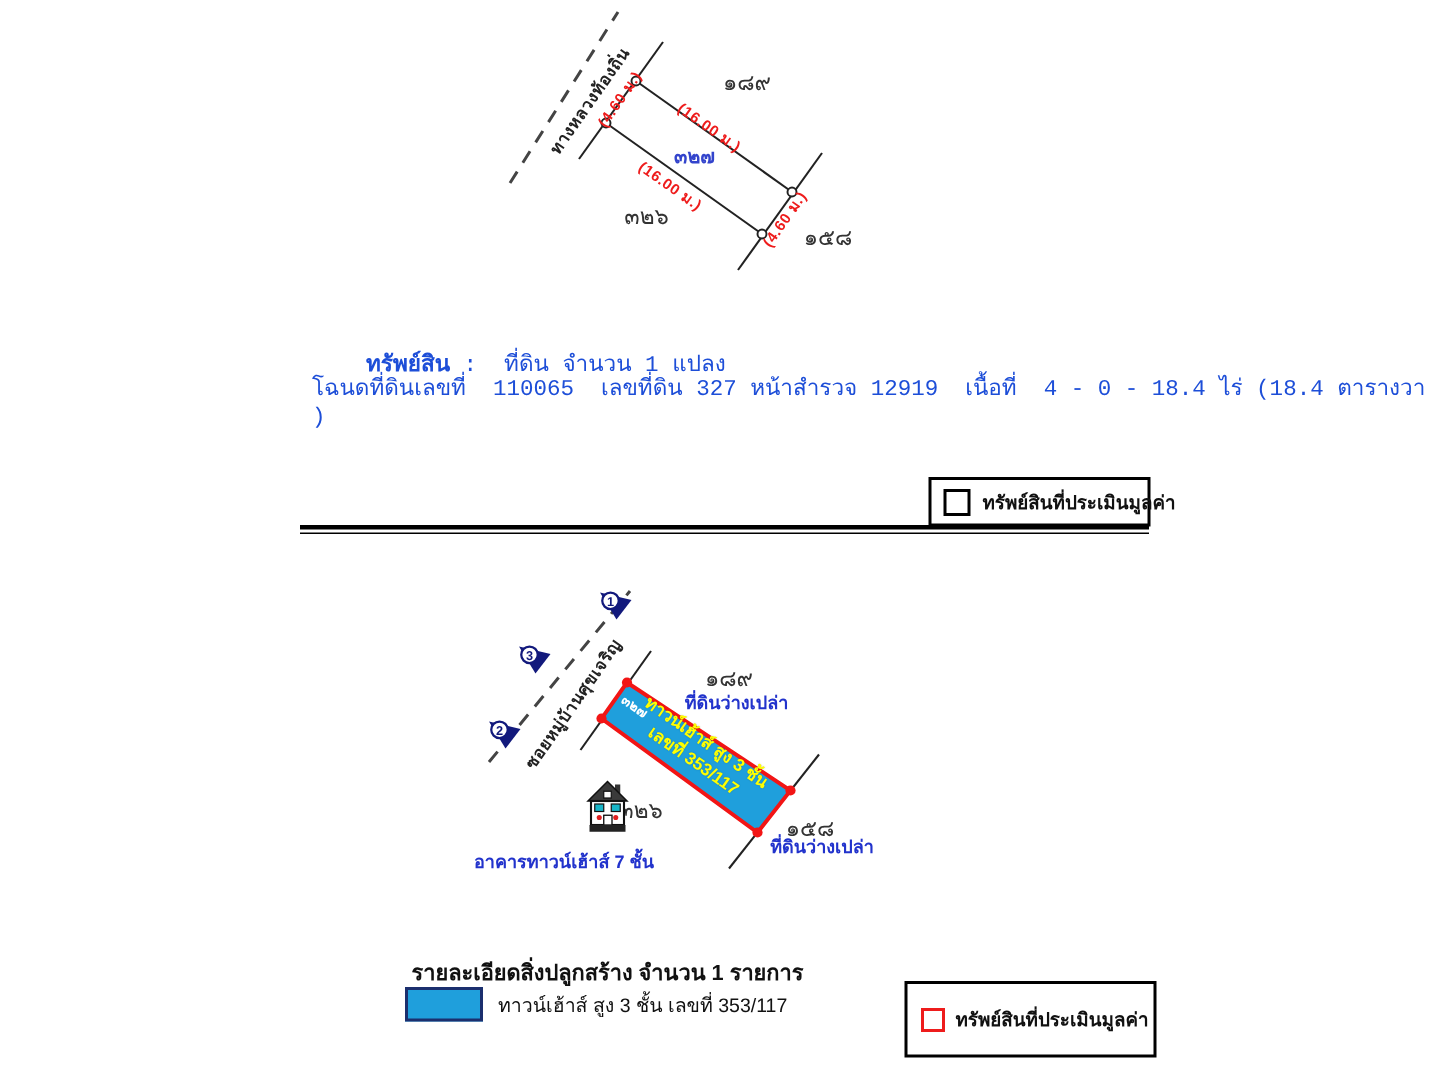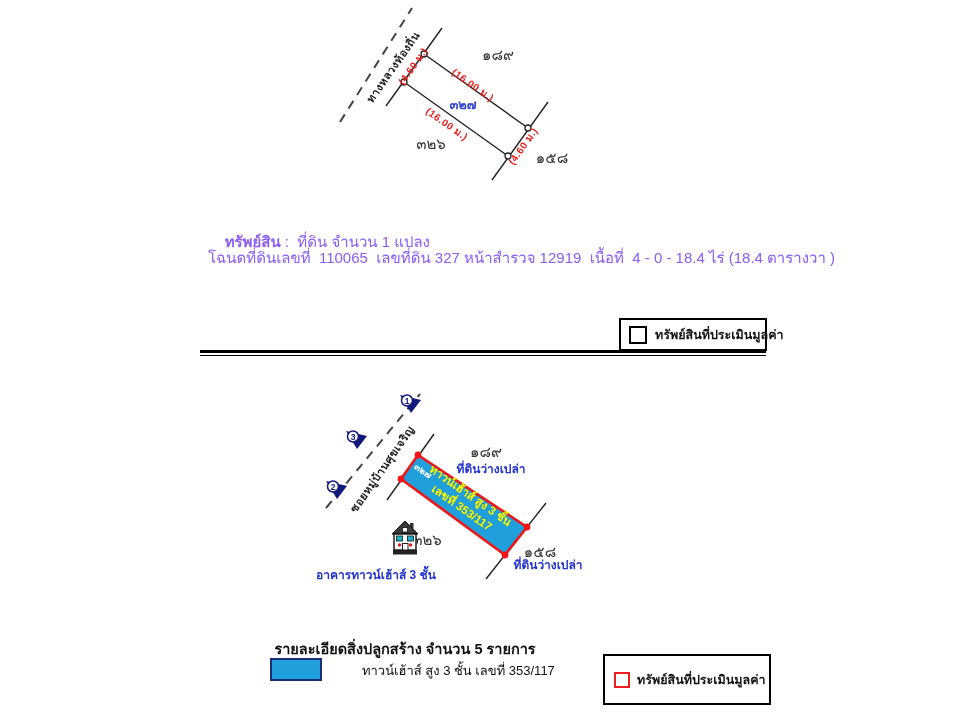--- a/index.html
+++ b/index.html
@@ -17,21 +17,21 @@
 
   .dim { color:#ee1c1c; font-weight:bold; font-size:10px; letter-spacing:.5px; }
   .road { color:#222; font-weight:bold; font-size:11px; letter-spacing:.5px; }
   .num { font-size:15px; color:#333; }
   .parcel-blue { color:#3344cc; font-weight:bold; font-size:13px; }
   .parcel-white { color:#ffffff; font-weight:bold; font-size:9px; }
   .blue-lbl { color:#2233cc; font-weight:bold; font-size:12px; }
   .yellow-lbl { color:#ffff00; font-weight:bold; font-size:11.5px; text-align:center; line-height:1.3;
                 text-shadow:0 0 1px rgba(0,0,0,.25); }
 
-  .textline { position:absolute; left:208px; font-size:15px; color:#8b5cf6; white-space:pre-wrap; }
+  .textline { position:absolute; left:208px; font-size:15px; color:#1d4ed8; white-space:pre-wrap;font-family:Liberation Mono, monospace; }
   .b { font-weight:bold; }
 
   .legendbox-top {
     position:absolute; left:619px; top:318px; width:148px; height:33px;
     border:2px solid #000; display:flex; align-items:center; gap:8px; padding:0 8px; box-sizing:border-box;
     background:#fff;
   }
   .checkbox { width:14px; height:14px; border:2px solid #000; background:#fff; flex:0 0 auto; }
   .legend-text { font-size:12.5px; font-weight:bold; white-space:nowrap;text-align:center; }
 
@@ -42,21 +42,21 @@
 
   .marker { position:absolute; width:24px; height:21px; }
   .marker-num { position:absolute; left:3.5px; top:2.5px; width:11px; height:10px; line-height:10px;
                 text-align:center; font-size:8.5px; font-weight:bold; color:#12197c; }
 
   .bl-title { position:absolute; left:405px; top:648px; transform:translate(-50%,-50%);
               font-size:14.5px; font-weight:bold; white-space:nowrap; }
   .swatch { position:absolute; left:270px; top:658px; width:52px; height:23px;
             background:#1f9fdc; border:2px solid #1b2f6e; box-sizing:border-box; }
   .swatch-label { position:absolute; left:332px; top:670px; transform:translate(0,-50%);
-                  font-size:13px; white-space:nowrap;margin-left:30px; }
+                  font-size:13px; white-space:nowrap; }
 
   .legendbox-bottom {
     position:absolute; left:603px; top:654px; width:168px; height:51px;
     border:2px solid #000; box-sizing:border-box; padding:5px 9px;
     display:flex; flex-direction:column; justify-content:space-around; background:#fff;
   }
   .legend-row { display:flex; align-items:center; gap:7px; }
   .redsq { width:12px; height:12px; border:2px solid #ee1c1c; background:#fff; flex:0 0 auto; }
 </style>
 </head>
@@ -161,24 +161,24 @@
       <polygon points="15,1 28,14 2,14" fill="#3a3a3a" stroke="#111" stroke-width="1"></polygon>
       <rect x="12.5" y="7.5" width="5" height="4.5" fill="#fff" stroke="#111" stroke-width="0.8"></rect>
       <rect x="4" y="14" width="22" height="16" fill="#fff" stroke="#111" stroke-width="1.4"></rect>
       <rect x="6.5" y="16" width="6" height="5" fill="#19b6c9" stroke="#111" stroke-width="0.8"></rect>
       <rect x="17.5" y="16" width="6" height="5" fill="#19b6c9" stroke="#111" stroke-width="0.8"></rect>
       <circle cx="9.5" cy="25" r="1.7" fill="#e02020"></circle>
       <circle cx="20.5" cy="25" r="1.7" fill="#e02020"></circle>
       <rect x="12.5" y="23.5" width="5.5" height="6.5" fill="#fff" stroke="#111" stroke-width="0.9"></rect>
       <rect x="3" y="30" width="24" height="4.5" fill="#222"></rect>
     </svg>
-    <span class="lbl blue-lbl" style="left:56px; top:186px">อาคารทาวน์เฮ้าส์ 3 ชั้น</span>
+    <span class="lbl blue-lbl" style="left:56px; top:186px">อาคารทาวน์เฮ้าส์ 7 ชั้น</span>
   </div>
 
-  <div class="bl-title">รายละเอียดสิ่งปลูกสร้าง จำนวน 5 รายการ</div>
+  <div class="bl-title">รายละเอียดสิ่งปลูกสร้าง จำนวน 1 รายการ</div>
   <div class="swatch"></div>
   <div class="swatch-label">ทาวน์เฮ้าส์ สูง 3 ชั้น เลขที่ 353/117</div>
 
   <div class="legendbox-bottom">
     <div class="legend-row">
       <span class="redsq"></span>
       <span class="legend-text">ทรัพย์สินที่ประเมินมูลค่า</span>
     </div>
   </div>
 

